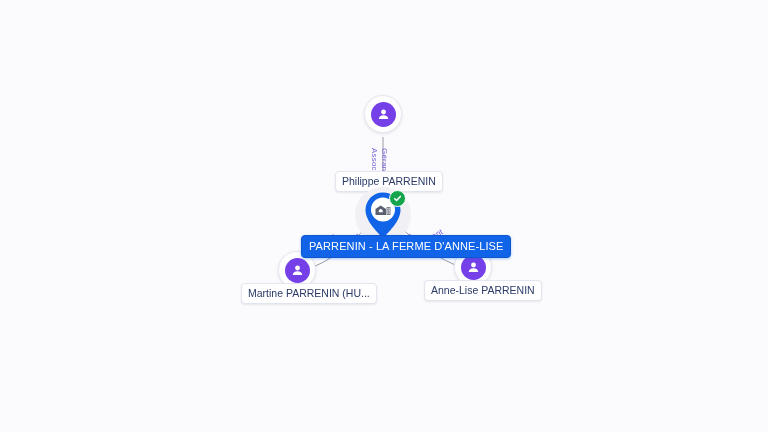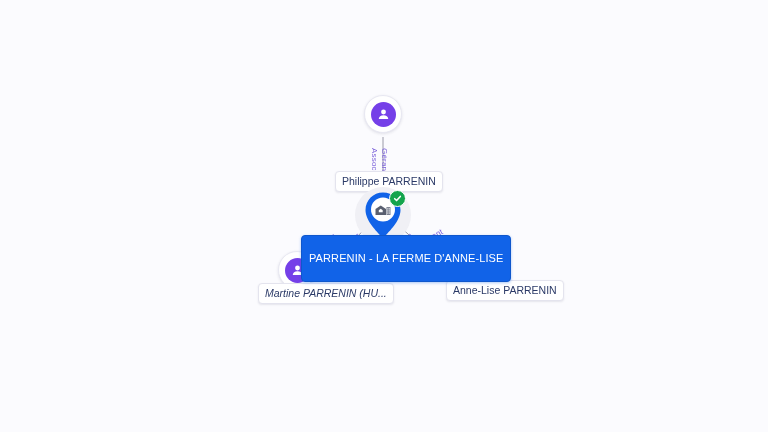--- a/index.html
+++ b/index.html
@@ -106,21 +106,21 @@
     white-space: nowrap;
     box-shadow: 0 1px 2px rgba(40,40,80,0.10);
     box-sizing: border-box;
   }
   .node-label.primary {
     background: #1163e8;
     border: 1px solid #0f57cc;
     color: #ffffff;
     font-size: 11px;
     letter-spacing: 0.1px;
-    padding: 16px 7px;
+    padding: 4px 7px;
     box-shadow: 0 1px 3px rgba(17,99,232,0.35);
     z-index: 40;
   }
 
   
   .edge-label {
     position: absolute;
     color: #7b61d9;
     font-size: 8px;
     line-height: 9px;
@@ -217,29 +217,29 @@
   </div>
 
   <div class="person-node" style="left:278px; top:251px;">
     <span class="person-avatar">
       <svg width="15" height="15" viewBox="0 0 24 24" fill="#ffffff">
         <circle cx="12" cy="8" r="3.9"></circle>
         <path d="M4.4 19.2c0-4.1 3.4-6.2 7.6-6.2s7.6 2.1 7.6 6.2z"></path>
       </svg>
     </span>
   </div>
-  <div class="node-label" style="left:258px; top:283px;font-style:italic;">
+  <div class="node-label" style="left:241px; top:283px;">
     <span>Martine PARRENIN (HU...</span>
   </div>
 
   <div class="person-node" style="left:454px; top:248px;">
     <span class="person-avatar">
       <svg width="15" height="15" viewBox="0 0 24 24" fill="#ffffff">
         <circle cx="12" cy="8" r="3.9"></circle>
         <path d="M4.4 19.2c0-4.1 3.4-6.2 7.6-6.2s7.6 2.1 7.6 6.2z"></path>
       </svg>
     </span>
   </div>
-  <div class="node-label" style="left:424px; top:280px;margin-left:22px;">
+  <div class="node-label" style="left:424px; top:280px;">
     <span>Anne-Lise PARRENIN</span>
   </div>
 
 </div>
 
 </body></html>

